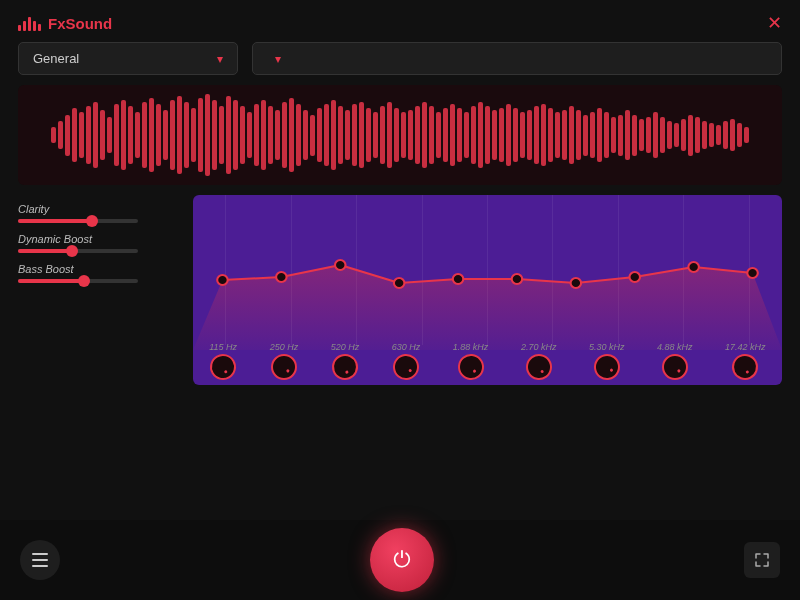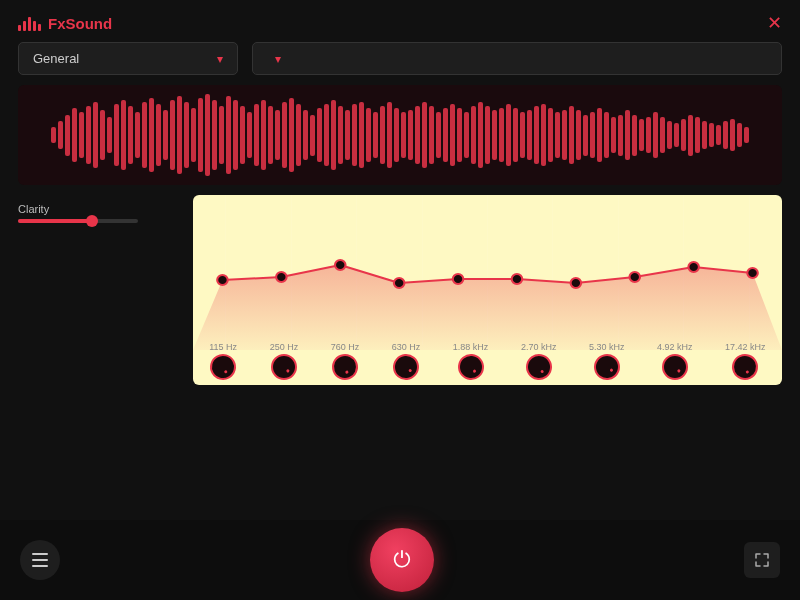--- a/index.html
+++ b/index.html
@@ -89,20 +89,21 @@
       width: 5px;
       border-radius: 2px;
       opacity: 0.85;
     }
 
     
     .controls-area {
       display: flex;
       margin: 0 18px;
       gap: 0;
+      font-style: italic;
     }
 
     
     .sliders-panel {
       width: 175px;
       padding: 8px 10px 8px 0;
       display: flex;
       flex-direction: column;
       gap: 10px;
       flex-shrink: 0;
@@ -137,21 +138,21 @@
       top: 50%;
       transform: translateY(-50%);
       cursor: pointer;
     }
 
     
     .eq-panel {
       flex: 1;
       position: relative;
       height: 190px;
-      background: #fef9c3;
+      background: #4c1d95;
       border-radius: 6px;
       overflow: hidden;
     }
 
     
     .eq-grid {
       position: absolute;
       top: 0; left: 0; right: 0; bottom: 40px;
       display: flex;
       justify-content: space-around;
@@ -411,20 +412,34 @@
 <div class="controls-area">
 
   <div class="sliders-panel" id="sliders-panel">
       <div class="slider-row">
         <div class="slider-label">Clarity</div>
         <div class="slider-track">
           <div class="slider-fill" style="width: 62%;"></div>
           <div class="slider-thumb" style="left: calc(62% - 6px);"></div>
         </div>
       </div>
+      <div class="slider-row">
+        <div class="slider-label">Dynamic Boost</div>
+        <div class="slider-track">
+          <div class="slider-fill" style="width: 45%;"></div>
+          <div class="slider-thumb" style="left: calc(45% - 6px);"></div>
+        </div>
+      </div>
+      <div class="slider-row">
+        <div class="slider-label">Bass Boost</div>
+        <div class="slider-track">
+          <div class="slider-fill" style="width: 55%;"></div>
+          <div class="slider-thumb" style="left: calc(55% - 6px);"></div>
+        </div>
+      </div>
     </div>
 
   <div class="eq-panel">
 
     <div class="eq-grid" id="eq-grid">
         <div class="eq-gridline"></div>
         <div class="eq-gridline"></div>
         <div class="eq-gridline"></div>
         <div class="eq-gridline"></div>
         <div class="eq-gridline"></div>
@@ -465,21 +480,21 @@
             <div class="eq-knob-dot"></div>
           </div>
         </div>
         <div class="eq-band">
           <div class="eq-freq-label">250 Hz</div>
           <div class="eq-knob" style="transform: rotate(-45deg);">
             <div class="eq-knob-dot"></div>
           </div>
         </div>
         <div class="eq-band">
-          <div class="eq-freq-label">760 Hz</div>
+          <div class="eq-freq-label">520 Hz</div>
           <div class="eq-knob" style="transform: rotate(-20deg);">
             <div class="eq-knob-dot"></div>
           </div>
         </div>
         <div class="eq-band">
           <div class="eq-freq-label">630 Hz</div>
           <div class="eq-knob" style="transform: rotate(-50deg);">
             <div class="eq-knob-dot"></div>
           </div>
         </div>
@@ -495,21 +510,21 @@
             <div class="eq-knob-dot"></div>
           </div>
         </div>
         <div class="eq-band">
           <div class="eq-freq-label">5.30 kHz</div>
           <div class="eq-knob" style="transform: rotate(-55deg);">
             <div class="eq-knob-dot"></div>
           </div>
         </div>
         <div class="eq-band">
-          <div class="eq-freq-label">4.92 kHz</div>
+          <div class="eq-freq-label">4.88 kHz</div>
           <div class="eq-knob" style="transform: rotate(-45deg);">
             <div class="eq-knob-dot"></div>
           </div>
         </div>
         <div class="eq-band">
           <div class="eq-freq-label">17.42 kHz</div>
           <div class="eq-knob" style="transform: rotate(-25deg);">
             <div class="eq-knob-dot"></div>
           </div>
         </div>

